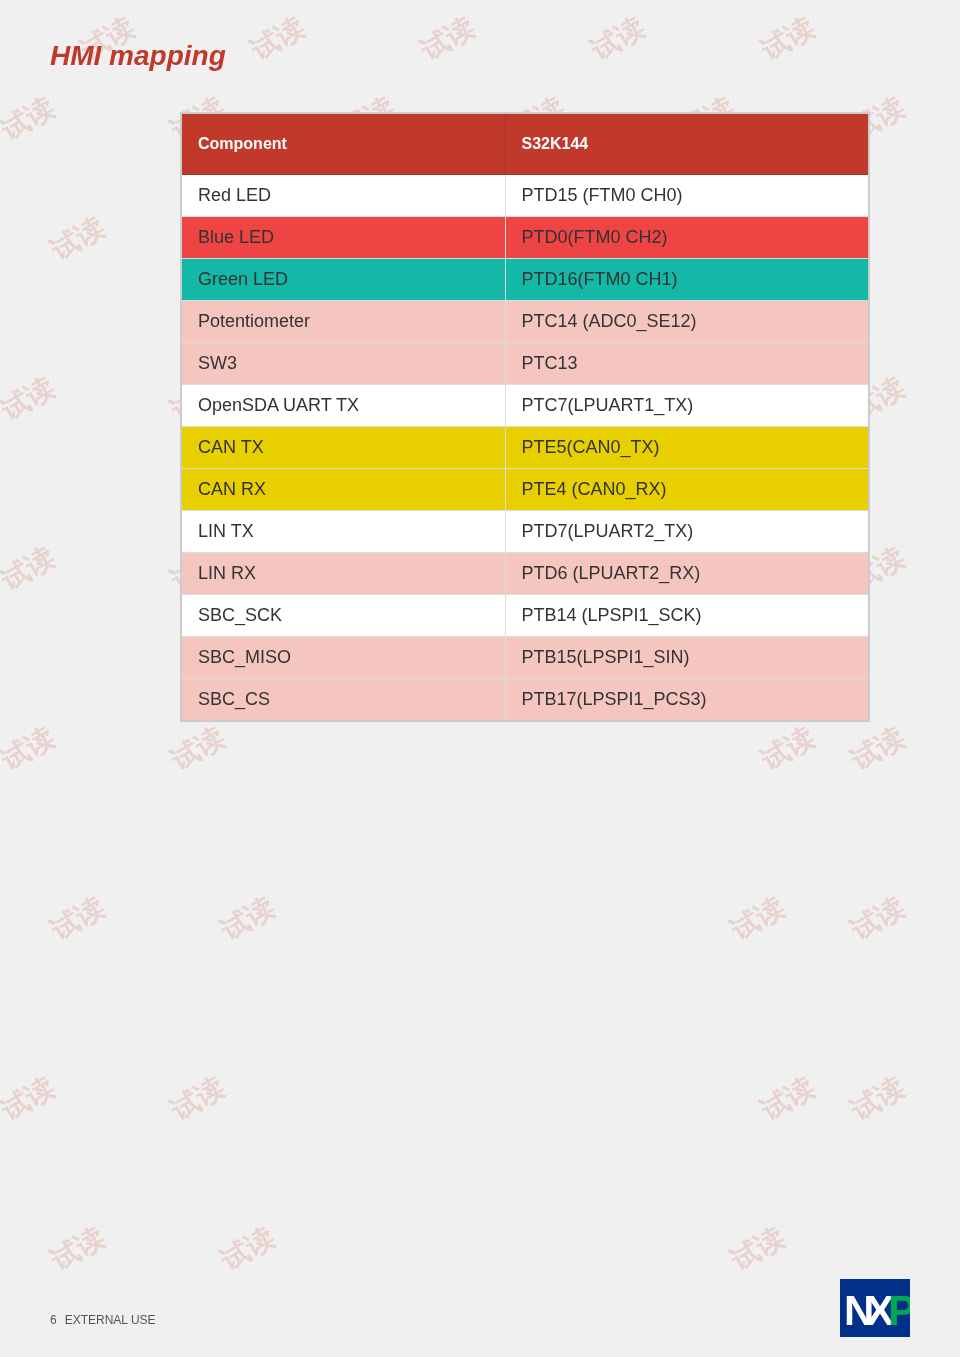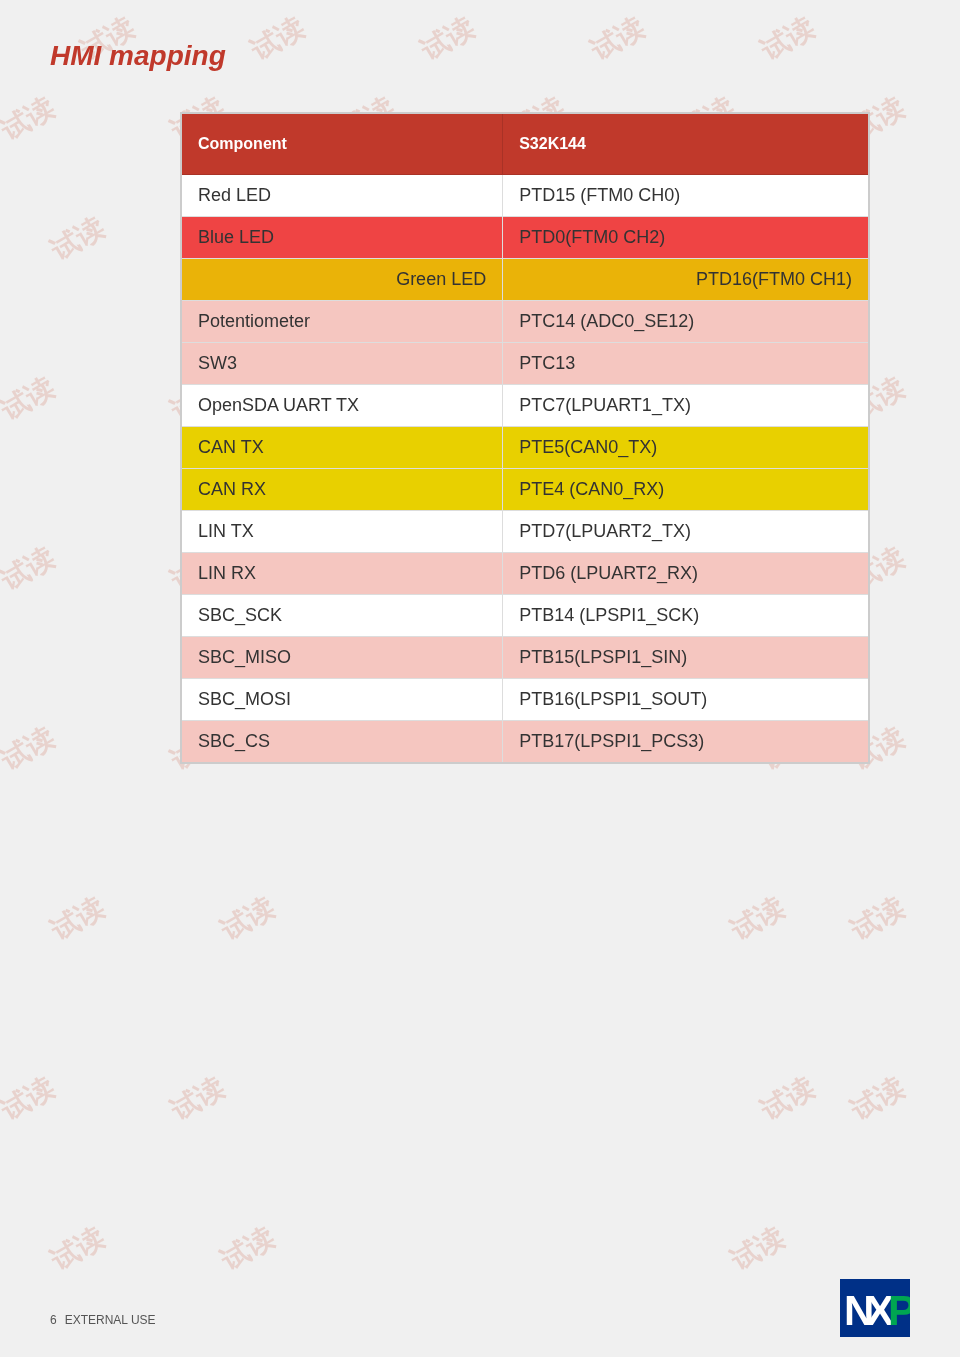--- a/index.html
+++ b/index.html
@@ -168,21 +168,21 @@
       </thead>
       <tbody id="table-body">
       <tr style="background: rgb(255, 255, 255);">
             <td>Red LED</td>
             <td>PTD15 (FTM0 CH0)</td>
           </tr>
           <tr style="background: #ef4444;">
             <td>Blue LED</td>
             <td>PTD0(FTM0 CH2)</td>
           </tr>
-          <tr style="background: #eab308; text-align: right;">
+          <tr style="background: #14b8a6;">
             <td>Green LED</td>
             <td>PTD16(FTM0 CH1)</td>
           </tr>
           <tr style="background: rgb(245, 198, 192);">
             <td>Potentiometer</td>
             <td>PTC14 (ADC0_SE12)</td>
           </tr>
           <tr style="background: rgb(245, 198, 192);">
             <td>SW3</td>
             <td>PTC13</td>
@@ -208,24 +208,20 @@
             <td>PTD6 (LPUART2_RX)</td>
           </tr>
           <tr style="background: rgb(255, 255, 255);">
             <td>SBC_SCK</td>
             <td>PTB14 (LPSPI1_SCK)</td>
           </tr>
           <tr style="background: rgb(245, 198, 192);">
             <td>SBC_MISO</td>
             <td>PTB15(LPSPI1_SIN)</td>
           </tr>
-          <tr style="background: rgb(255, 255, 255);">
-            <td>SBC_MOSI</td>
-            <td>PTB16(LPSPI1_SOUT)</td>
-          </tr>
           <tr style="background: rgb(245, 198, 192);">
             <td>SBC_CS</td>
             <td>PTB17(LPSPI1_PCS3)</td>
           </tr>
         </tbody>
     </table>
   </div>
 
 </div>
 

